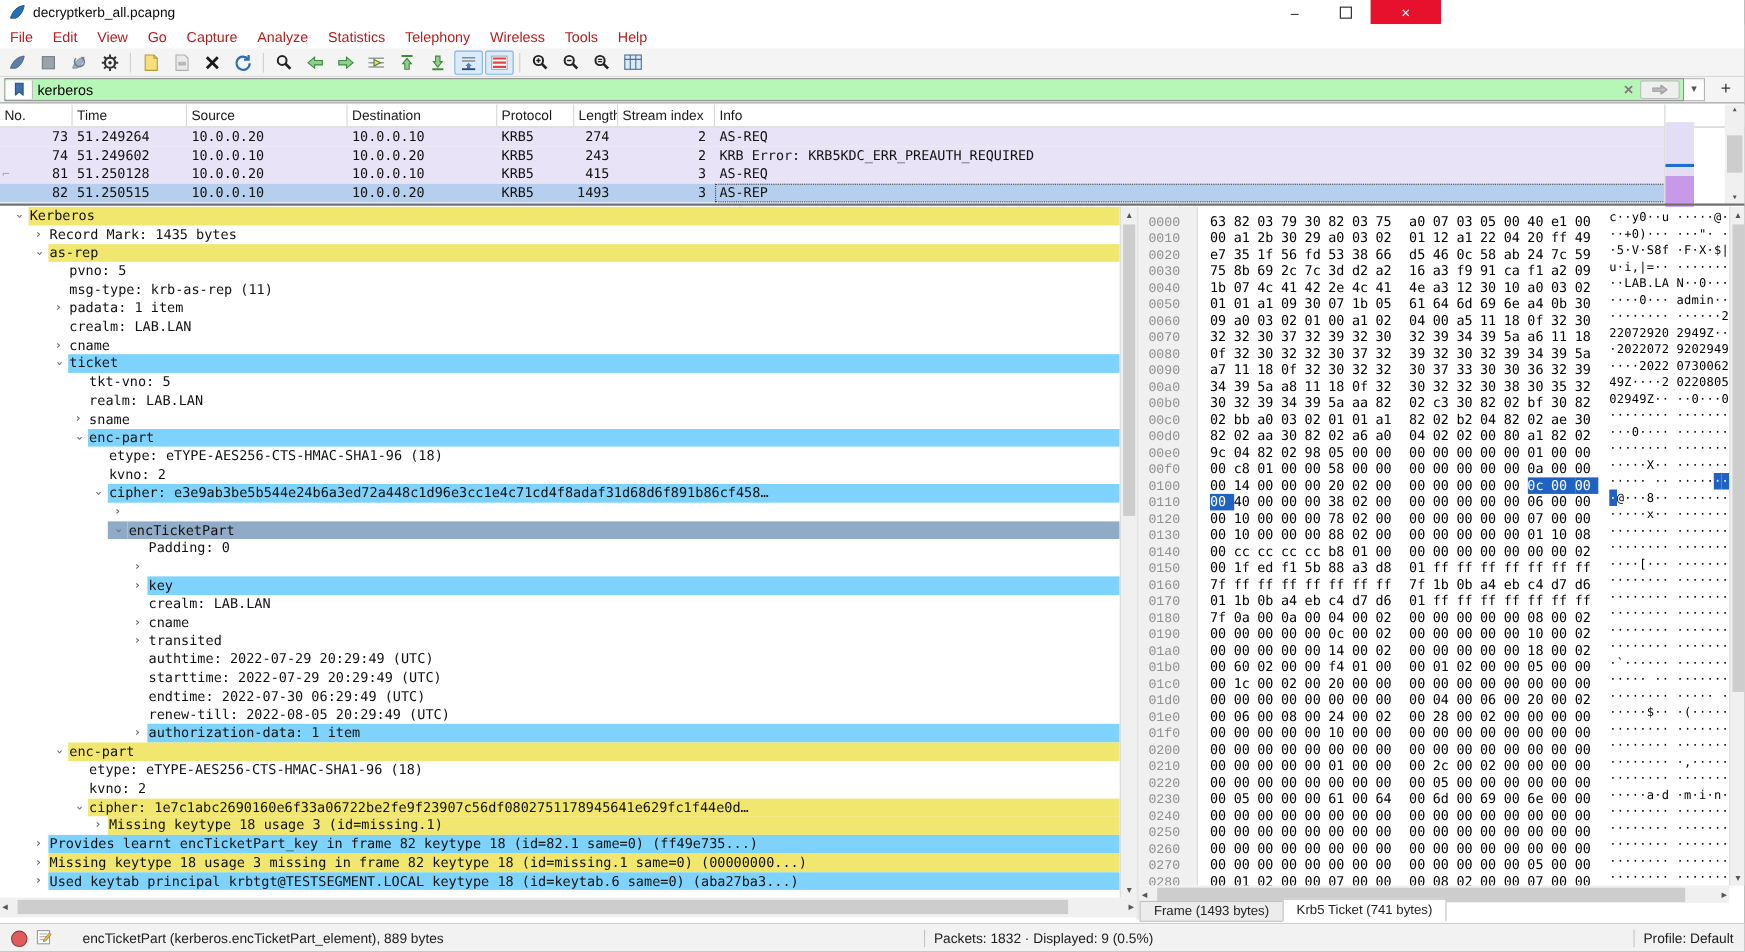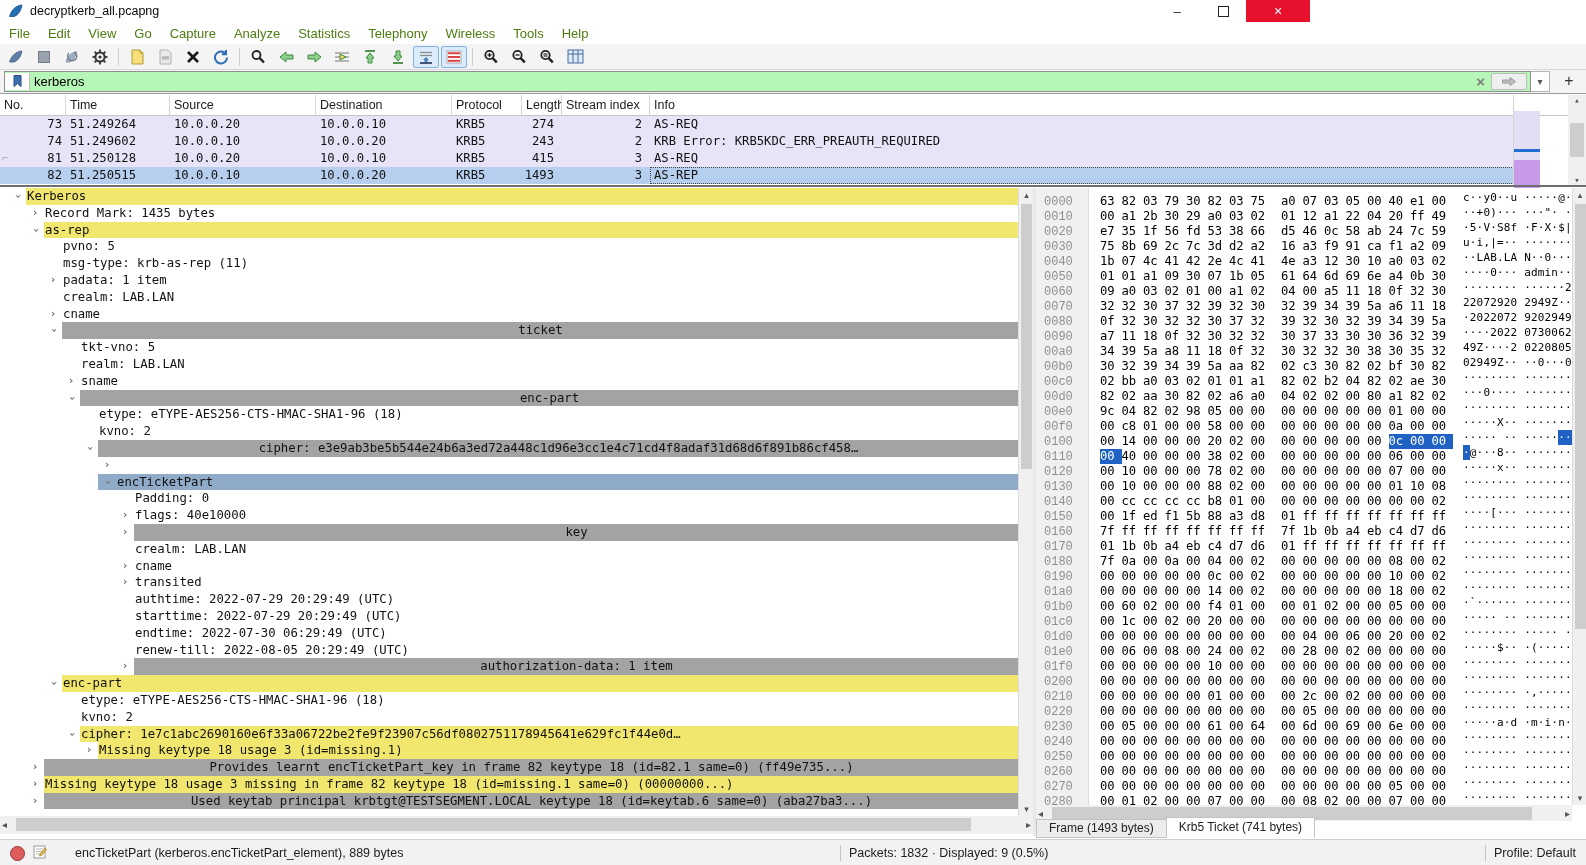--- a/index.html
+++ b/index.html
@@ -13,21 +13,21 @@
   .wincontrols{position:absolute;right:0;top:0;height:22px;display:flex;}
   .winbtn{width:46px;height:22px;display:flex;align-items:center;justify-content:center;
           font-size:13px;color:#222;}
   .winbtn.close{width:64px;background:#e8112d;color:#fff;font-size:14px;}
   .restore-glyph{position:relative;width:9px;height:9px;border:1px solid #222;background:#fff;}
   .restore-glyph:before{content:"";position:absolute;left:2px;top:-4px;width:9px;height:9px;
           border:1px solid #222;background:#fff;z-index:-1;}
   
   .menubar{position:absolute;left:0;top:22px;width:1586px;height:22px;background:#fff;
            display:flex;align-items:center;font-size:13px;}
-  .menu-item{padding:2px 9px;color:#4d7c0f;}
+  .menu-item{padding:2px 9px;color:#b91c1c;}
   
   .toolbar{position:absolute;left:0;top:44px;width:1586px;height:26px;background:#f4f4f4;
            border-bottom:1px solid #d9d9d9;display:flex;align-items:center;padding-left:2px;box-sizing:border-box;}
   .tbtn{width:26px;height:22px;display:flex;align-items:center;justify-content:center;margin:0 1px;}
   .tbtn svg{display:block;}
   .tbtn.pressed{background:#dcebfb;border:1px solid #7eb3e3;border-radius:2px;box-sizing:border-box;}
   .tsep{width:1px;height:18px;background:#cfcfcf;margin:0 4px;}
   
   .filterbar{position:absolute;left:0;top:70px;width:1586px;height:24px;background:#f4f4f4;
              border-bottom:1px solid #9b9b9b;display:flex;align-items:center;padding:1px 4px 2px 4px;box-sizing:border-box;}
@@ -65,21 +65,21 @@
   
   .hsplitline{position:absolute;left:0;top:185px;width:1586px;height:2px;background:#6e6e6e;}
   .detailpane{position:absolute;left:0;top:188px;width:1018px;height:646px;background:#fff;overflow:hidden;}
   .trow{display:flex;height:16.81px;line-height:16.8px;font-family:"DejaVu Sans Mono",monospace;
         font-size:12.3px;white-space:nowrap;}
   .texp{width:18px;text-align:center;color:#6f6f6f;font-size:11px;flex:none;}
   .texp .chev{display:inline-block;font-weight:bold;}
   .texp .chev.open{transform:rotate(90deg);}
   .tlabel{flex:1;padding-left:1px;overflow:hidden;}
   .hl-y{background:#f1e76e;}
-  .hl-b{background:#a3a3a3;text-align:center;}
+  .hl-b{background:#7dd3fc;}
   .hl-s{background:#90abc8;}
   .vscroll-left{position:absolute;left:1018px;top:188px;width:15px;height:628px;background:#f0f0f0;
                 border-left:1px solid #dcdcdc;}
   .vscroll-left .arr,.vscroll-right .arr{position:absolute;left:0;width:100%;text-align:center;
                 font-size:9px;color:#555;height:14px;line-height:14px;}
   .vthumb{position:absolute;left:2px;width:11px;background:#cdcdcd;}
   .hscroll-left{position:absolute;left:0;top:816px;width:1033px;height:18px;background:#f0f0f0;}
   .hscroll-right{position:absolute;left:1036px;top:805px;width:536px;height:16px;background:#f0f0f0;}
   .hscroll-left .larr,.hscroll-right .larr{position:absolute;left:2px;top:0;height:100%;line-height:17px;font-size:10px;color:#555;}
   .hscroll-left .rarr,.hscroll-right .rarr{position:absolute;right:2px;top:0;height:100%;line-height:17px;font-size:10px;color:#555;}
@@ -482,21 +482,20 @@
         <span class="tlabel hl-s">encTicketPart</span>
       </div>
       <div class="trow">
         <span style="width: 116px; flex: 0 0 auto;"></span>
         <span class="texp"></span>
         <span class="tlabel">Padding: 0</span>
       </div>
       <div class="trow">
         <span style="width: 116px; flex: 0 0 auto;"></span>
         <span class="texp"><span class="chev">›</span></span>
-        <span class="tlabel">flags: 40e10000</span>
       </div>
       <div class="trow">
         <span style="width: 116px; flex: 0 0 auto;"></span>
         <span class="texp"><span class="chev">›</span></span>
         <span class="tlabel hl-b">key</span>
       </div>
       <div class="trow">
         <span style="width: 116px; flex: 0 0 auto;"></span>
         <span class="texp"></span>
         <span class="tlabel">crealm: LAB.LAN</span>

